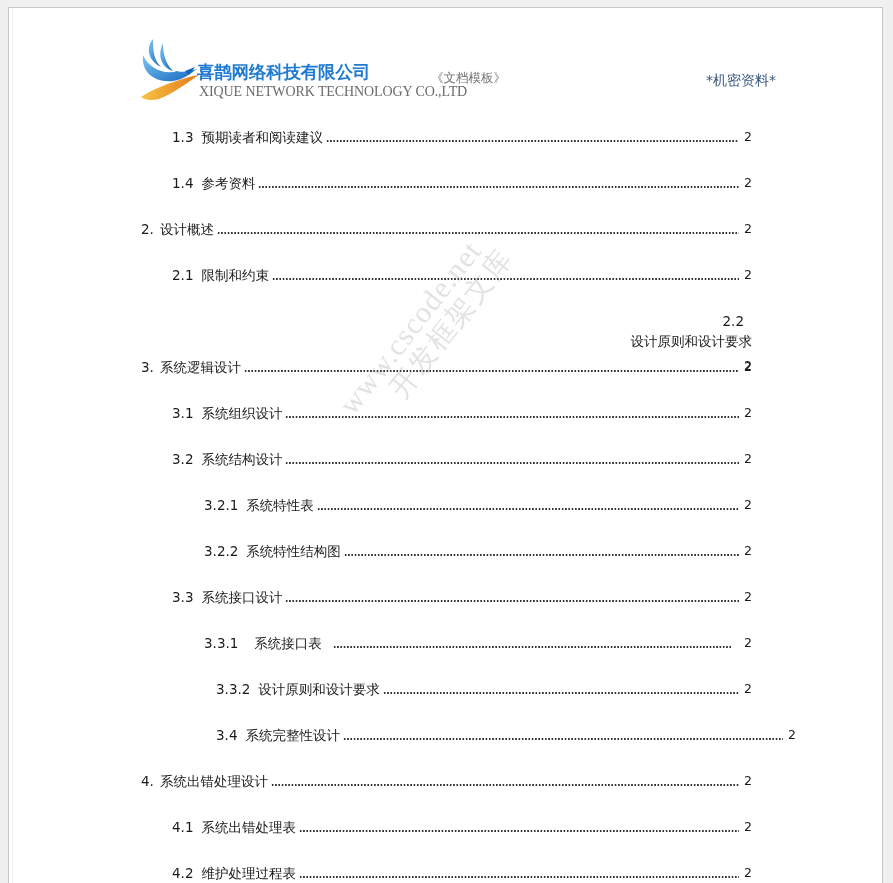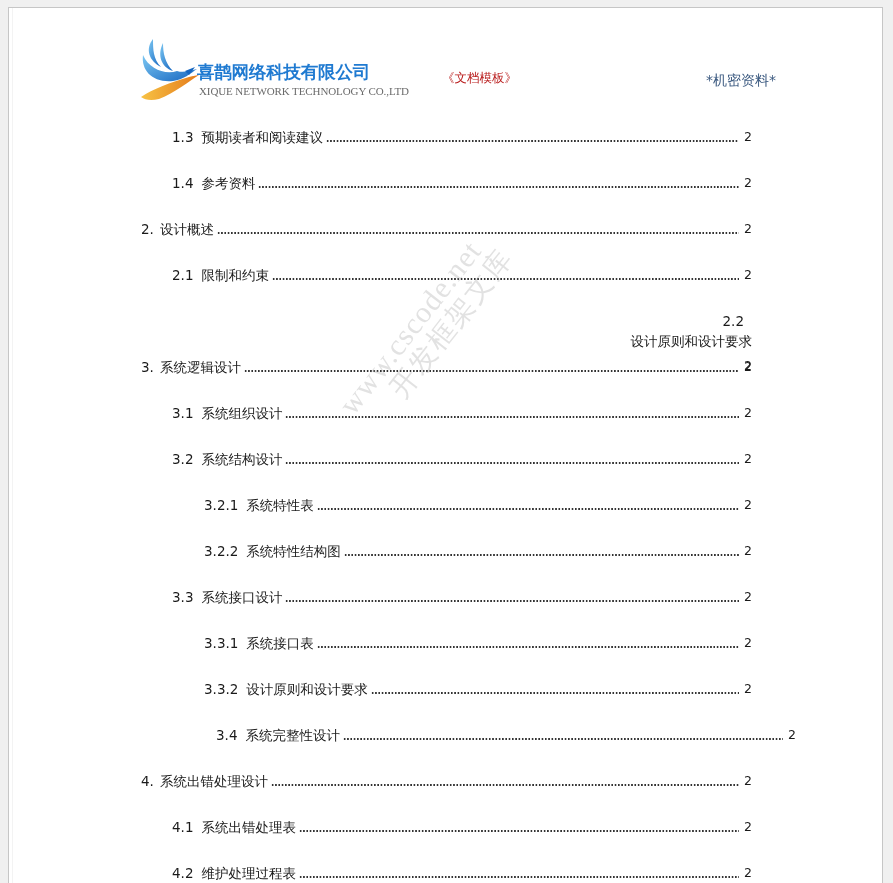--- a/index.html
+++ b/index.html
@@ -27,26 +27,26 @@
     }
     .company-cn {
       position: absolute; left: 197px; top: 62px;
       font-family: "DejaVu Sans", sans-serif; font-weight: bold;
       font-size: 17.5px; color: #1f7ad1; letter-spacing: -0.2px;
       white-space: nowrap; line-height: 20px;
     }
     .company-en {
       position: absolute; left: 199px; top: 86px;
       font-family: "Liberation Serif", serif;
-      font-size: 11px; color: #6a6a6a; white-space: nowrap; letter-spacing: -0.1px;
+      font-size: 14px; color: #6a6a6a; white-space: nowrap; letter-spacing: -0.1px;
       line-height: 11px;
     }
     .doc-template {
       position: absolute; left: 431px; top: 70px;
-      font-size: 12.5px; color: #b91c1c; white-space: nowrap; margin-left: 11px;
+      font-size: 12.5px; color: #737373; white-space: nowrap;
     }
     .confidential {
       position: absolute; left: 706px; top: 72px;
       font-size: 14px; color: #3c5a80; white-space: nowrap;
     }
     
     .toc-row {
       position: absolute; left: 0; height: 20px;
       display: flex; align-items: flex-end;
       font-size: 13.5px; color: #1a1a1a; line-height: 20px; white-space: nowrap;
@@ -158,28 +158,28 @@
       <span class="toc-title">系统特性结构图</span>
       <span class="toc-leader"></span>
       <span class="toc-page">2</span>
     </div>
     <div class="toc-row" style="left: 172px; width: 580px; top: 587px;">
       <span class="toc-num" style="margin-right: 8px;">3.3</span>
       <span class="toc-title">系统接口设计</span>
       <span class="toc-leader"></span>
       <span class="toc-page">2</span>
     </div>
-    <div class="toc-row" style="left: 204px; width: 548px; top: 633px;">
+    <div class="toc-row" style="left: 204px; width: 548px; top: 633px; gap: 8px;">
       <span class="toc-num" style="margin-right: 8px;">3.3.1</span>
       <span class="toc-title">系统接口表</span>
       <span class="toc-leader"></span>
       <span class="toc-page">2</span>
     </div>
     <div class="toc-row" style="left: 204px; width: 548px; top: 679px;">
-      <span class="toc-num" style="margin-right: 8px;">3.3.2</span>
+      <span class="toc-num" style="margin-right: 8px; margin-left: 12px;">3.3.2</span>
       <span class="toc-title">设计原则和设计要求</span>
       <span class="toc-leader"></span>
       <span class="toc-page">2</span>
     </div>
     <div class="toc-row" style="left: 172px; width: 580px; top: 725px; margin-left: 44px;">
       <span class="toc-num" style="margin-right: 8px;">3.4</span>
       <span class="toc-title">系统完整性设计</span>
       <span class="toc-leader"></span>
       <span class="toc-page">2</span>
     </div>

